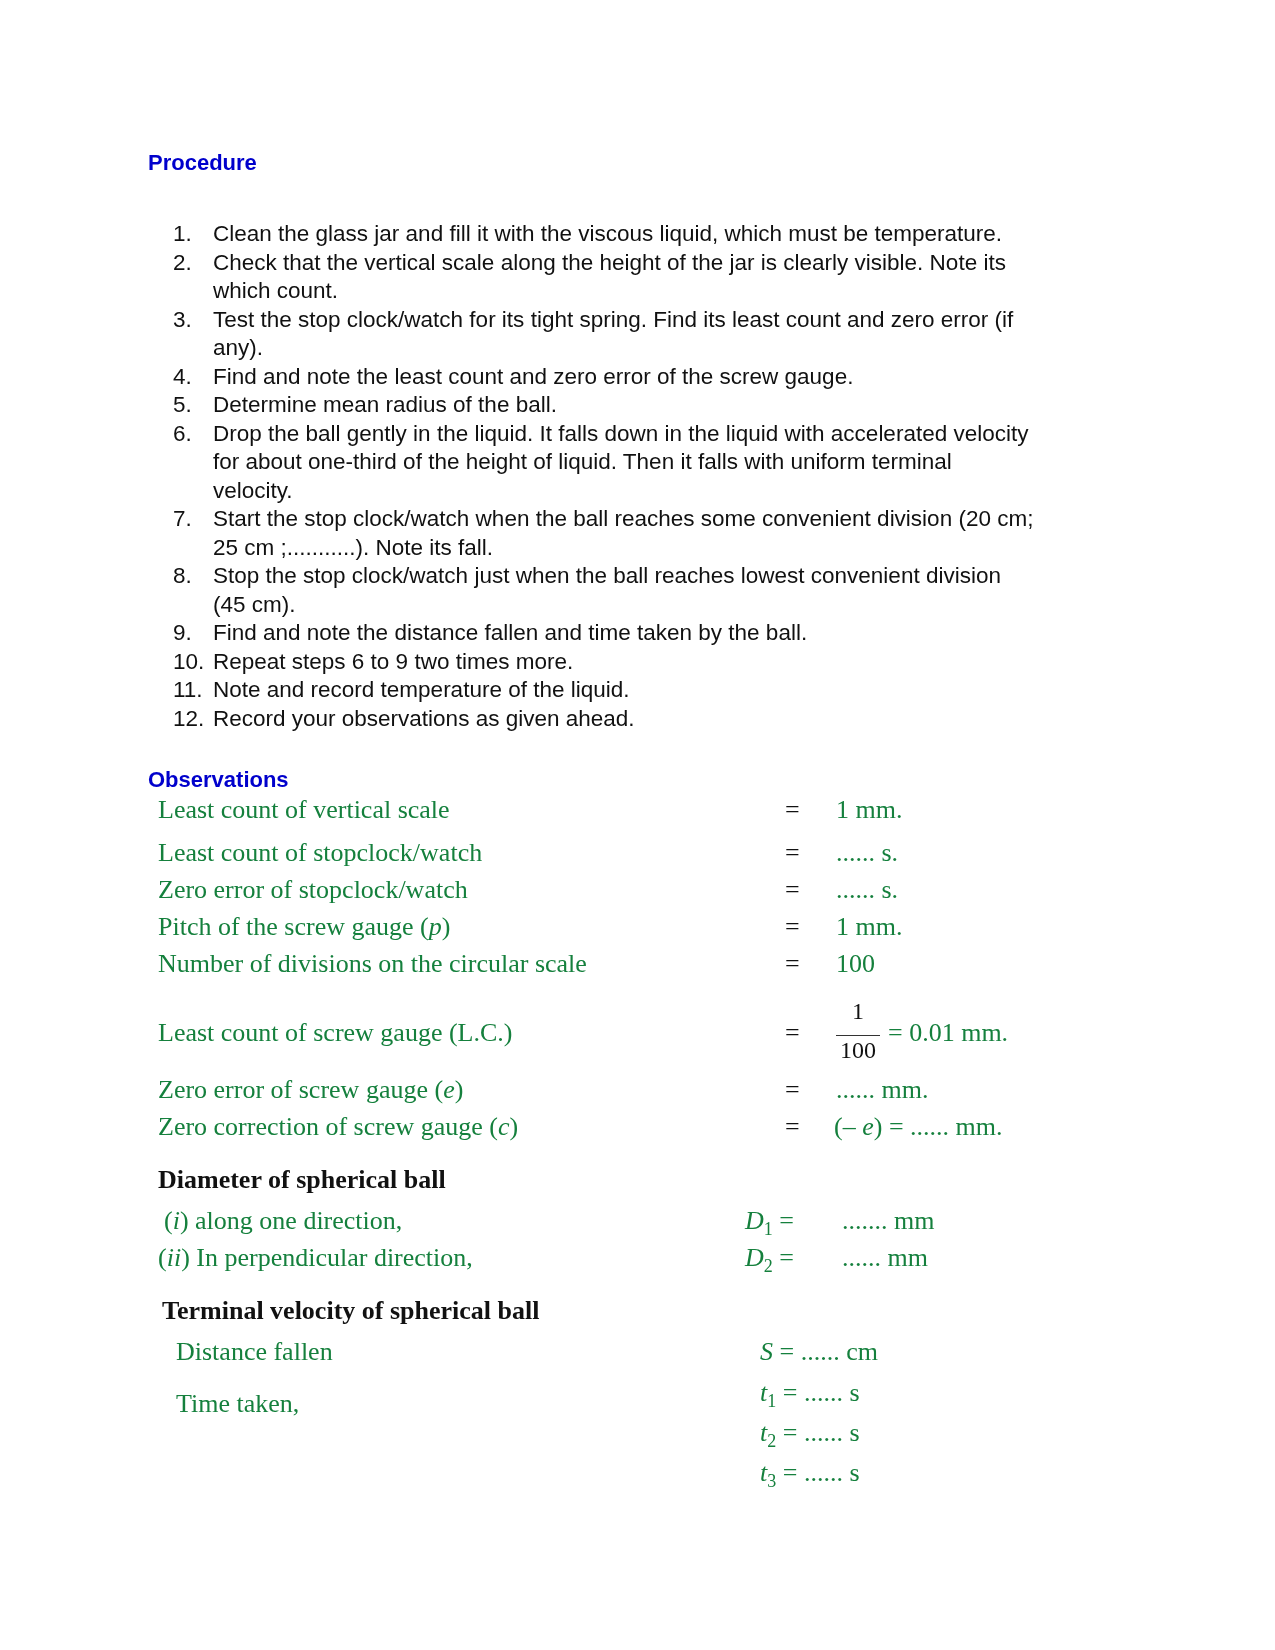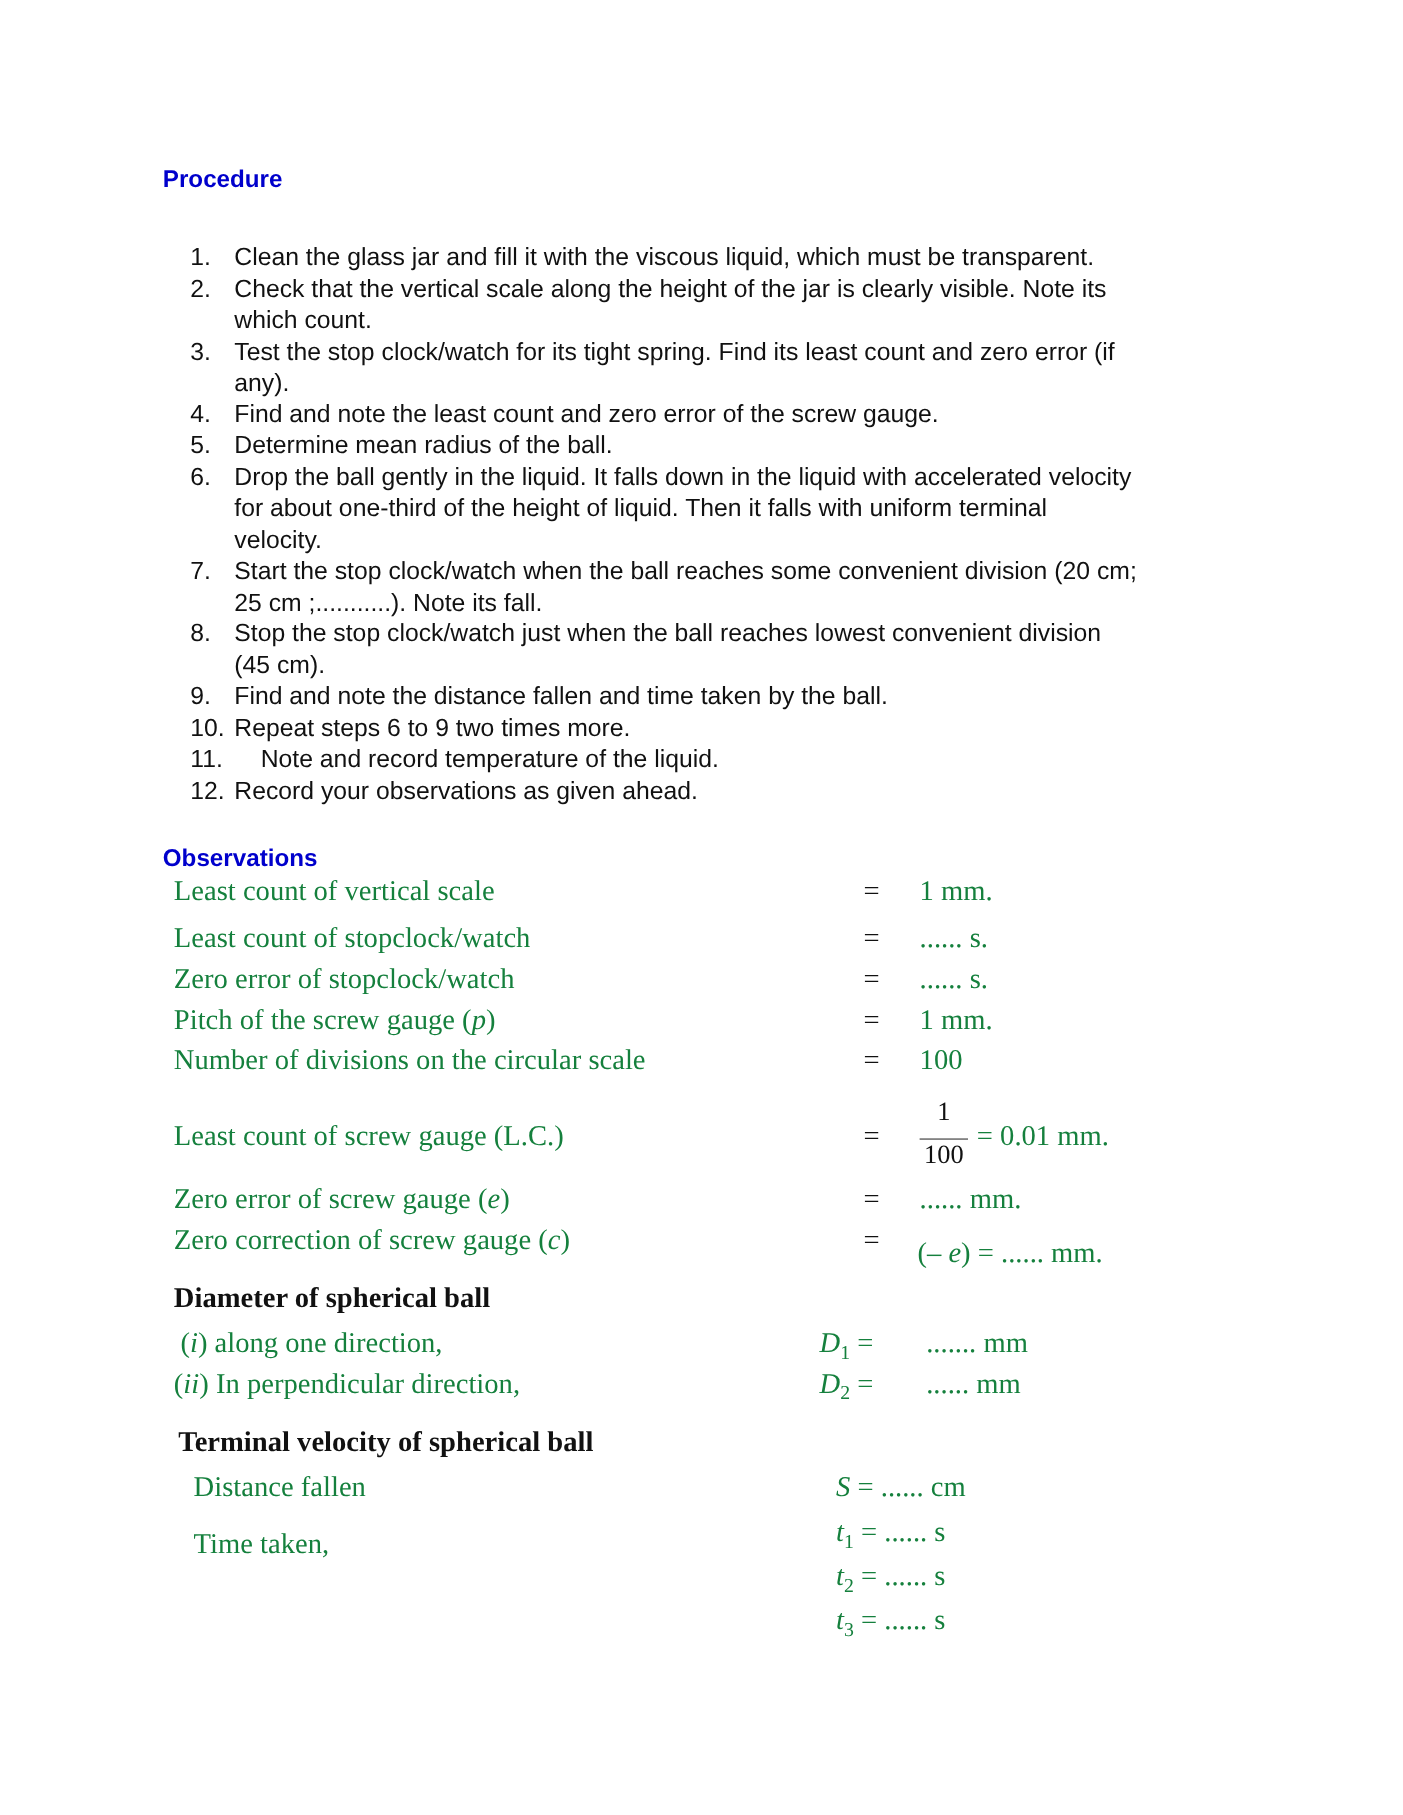--- a/index.html
+++ b/index.html
@@ -17,21 +17,21 @@
   sub { font-size: 18px; vertical-align: -6px; }
   i { font-style: italic; }
 </style>
 </head>
 <body>
 
 <div class="abs heading" style="left:148px; top:150px;">Procedure</div>
 <div id="proc-list" class="abs proc" style="left:0; top:220px; width:1275px;">
     <div>
       <div class="proc-num" style="top: 0px;">1.</div>
-      <div class="proc-text" style="top: 0px;">Clean the glass jar and fill it with the viscous liquid, which must be transparent.</div>
+      <div class="proc-text" style="top: 0px;">Clean the glass jar and fill it with the viscous liquid, which must be temperature.</div>
     </div>
     <div>
       <div class="proc-num" style="top: 28.5px;">2.</div>
       <div class="proc-text" style="top: 28.5px;">Check that the vertical scale along the height of the jar is clearly visible. Note its</div>
       <div class="proc-text" style="top: 57px;">which count.</div>
     </div>
     <div>
       <div class="proc-num" style="top: 85.5px;">3.</div>
       <div class="proc-text" style="top: 85.5px;">Test the stop clock/watch for its tight spring. Find its least count and zero error (if</div>
       <div class="proc-text" style="top: 114px;">any).</div>
@@ -63,21 +63,21 @@
     <div>
       <div class="proc-num" style="top: 399px;">9.</div>
       <div class="proc-text" style="top: 399px;">Find and note the distance fallen and time taken by the ball.</div>
     </div>
     <div>
       <div class="proc-num" style="top: 427.5px;">10.</div>
       <div class="proc-text" style="top: 427.5px;">Repeat steps 6 to 9 two times more.</div>
     </div>
     <div>
       <div class="proc-num" style="top: 456px; text-align: right;">11.</div>
-      <div class="proc-text" style="top: 456px; margin-left: 24px;">Note and record temperature of the liquid.</div>
+      <div class="proc-text" style="top: 456px;">Note and record temperature of the liquid.</div>
     </div>
     <div>
       <div class="proc-num" style="top: 484.5px;">12.</div>
       <div class="proc-text" style="top: 484.5px;">Record your observations as given ahead.</div>
     </div>
   </div>
 
 <div class="abs heading" style="left:148px; top:767px;">Observations</div>
 
 <div>
@@ -116,21 +116,21 @@
 </div>
 
 <div>
   <div class="abs serif" style="left:158px; top:1075px;"><span>Zero error of screw gauge (</span><i>e</i><span>)</span></div>
   <div class="abs eq" style="left:785px; top:1075px;">=</div>
   <div class="abs serif" style="left:836px; top:1075px;">...... mm.</div>
 </div>
 <div>
   <div class="abs serif" style="left:158px; top:1112px;"><span>Zero correction of screw gauge (</span><i>c</i><span>)</span></div>
   <div class="abs eq" style="left:785px; top:1112px;">=</div>
-  <div class="abs serif" style="left:834px; top:1112px;margin-top:12px;"><span>(– </span><i>e</i><span>) = ...... mm.</span></div>
+  <div class="abs serif" style="left:834px; top:1112px;"><span>(– </span><i>e</i><span>) = ...... mm.</span></div>
 </div>
 
 <div class="abs serif-b" style="left:158px; top:1165px;">Diameter of spherical ball</div>
 <div>
   <div class="abs serif" style="left:164px; top:1206px;">(<i>i</i>)<span> along one direction,</span></div>
   <div class="abs serif" style="left:745px; top:1206px;"><i>D</i><sub>1</sub><span> =</span></div>
   <div class="abs serif" style="left:842px; top:1206px;">....... mm</div>
 </div>
 <div>
   <div class="abs serif" style="left:158px; top:1243px;">(<i>ii</i>)<span> In perpendicular direction,</span></div>

